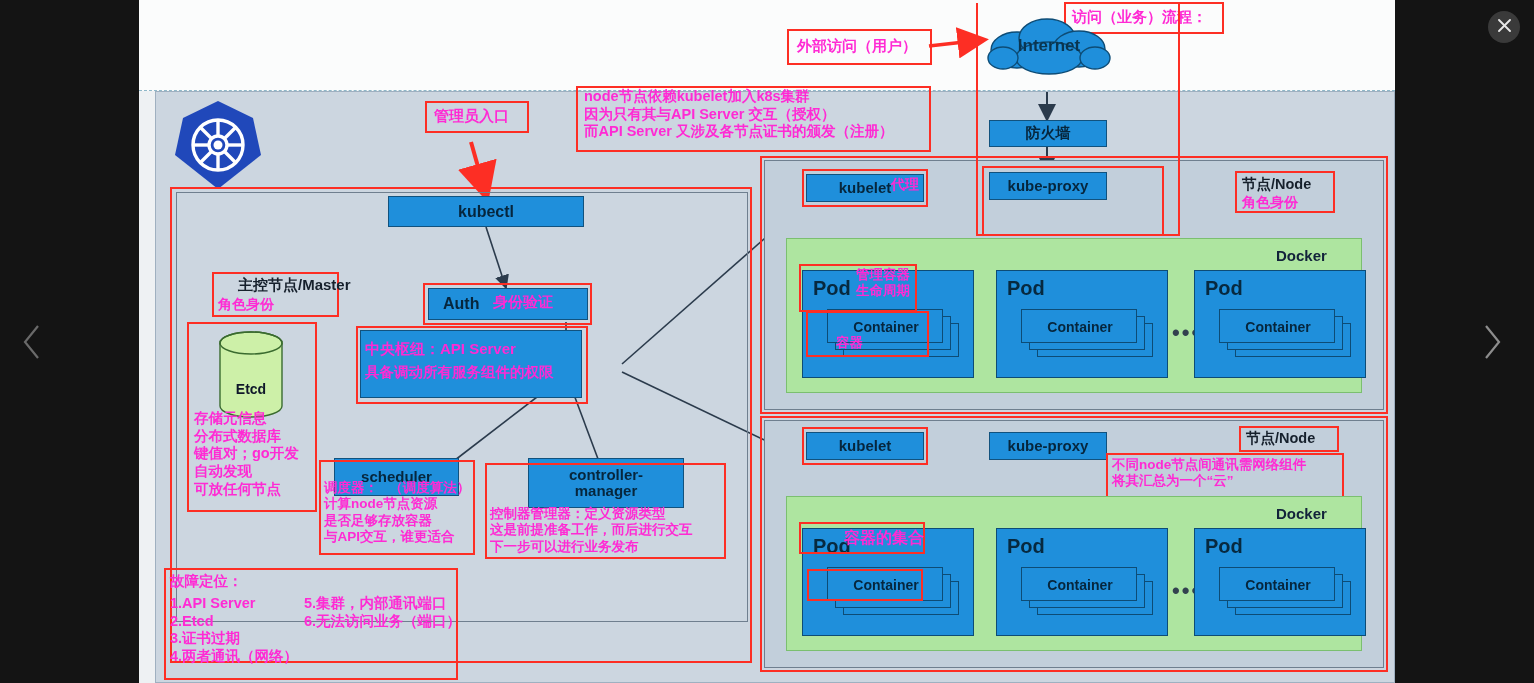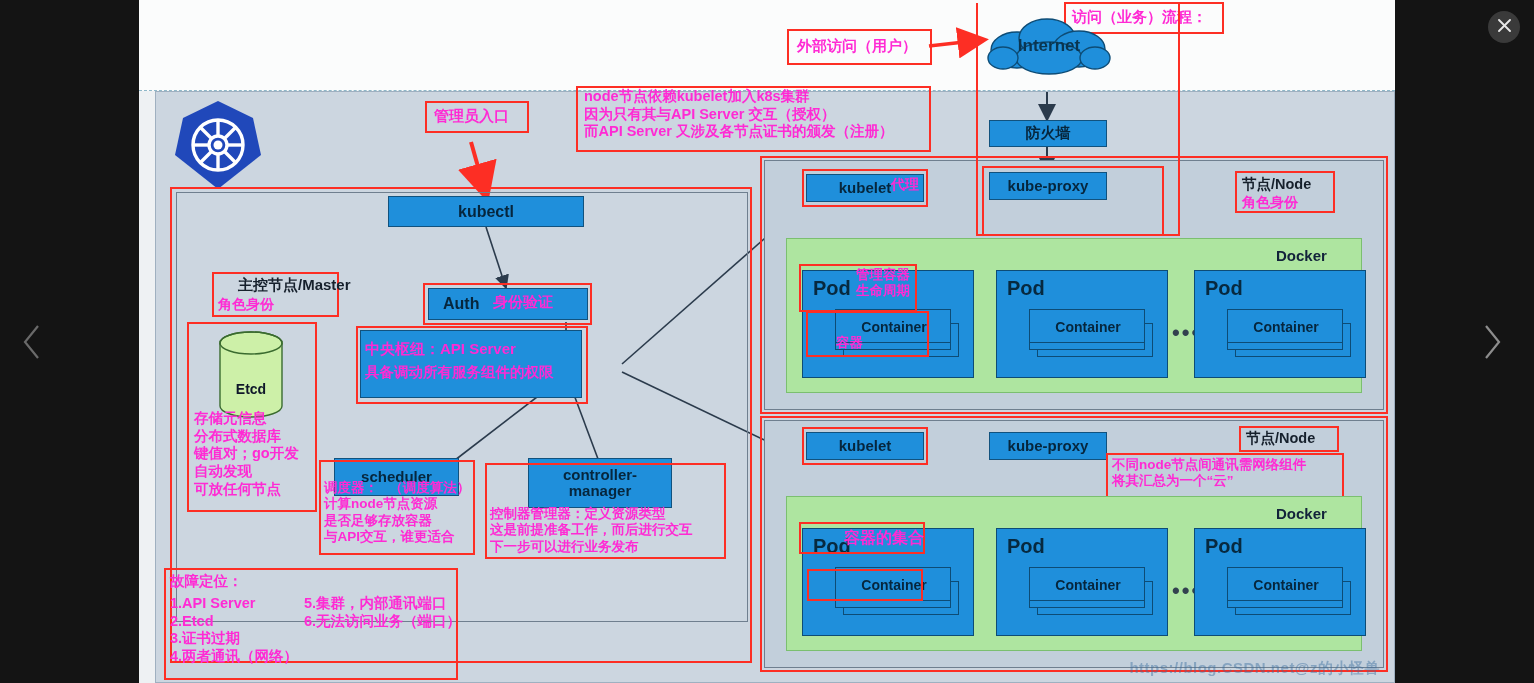--- a/index.html
+++ b/index.html
@@ -87,21 +87,21 @@
     position: absolute; left: 10px; top: 6px;
     font-size: 20px; color: #07293f; font-weight: bold;
   }
   .container-stack { position: absolute; left: 24px; top: 38px; }
   .c-card {
     position: absolute; width: 116px; height: 34px;
     border: 1px solid #0d4c76; background: #1f8fdb;
   }
   .c-card.c3 { left: 16px; top: 14px; }
   .c-card.c2 { left: 8px;  top: 7px; }
-  .c-card.c1 { left: 8px;    top: 0; text-align: right; }
+  .c-card.c1 { left: 0;    top: 0; text-align: right; }
   .c-text {
     position: absolute; left: 0; top: 0; width: 116px; height: 34px;
     display: flex; align-items: center; justify-content: center;
     font-size: 14px; color: #06263d; font-weight: bold;
   }
   .ellipsis {
     position: absolute; font-size: 22px; color: #33414f; letter-spacing: 2px;
     font-weight: bold;
   }
   
@@ -330,21 +330,21 @@
 
       <div class="blue-box" style="left:178px; top:366px; width:125px; height:38px; font-size:15px;">
         <span>scheduler</span>
       </div>
       <div class="redbox" style="left:163px; top:368px; width:156px; height:95px;"></div>
       <div class="mtext" style="left:168px; top:388px; font-size:13.5px;">调度器：   （调度算法）
 计算node节点资源
 是否足够存放容器
 与API交互，谁更适合</div>
 
-      <div class="blue-box" style="left:372px; top:366px; width:144px; height:50px; font-size:15px; flex-direction:column;">
+      <div class="blue-box" style="left:372px; top:366px; width:156px; height:50px; font-size:15px; flex-direction:column;">
         <span style="white-space:pre; text-align:center;">controller-
 manager</span>
       </div>
       <div class="redbox" style="left:329px; top:371px; width:241px; height:96px;"></div>
       <div class="mtext" style="left:334px; top:414px; font-size:13.5px;">控制器管理器：定义资源类型
 这是前提准备工作，而后进行交互
 下一步可以进行业务发布</div>
 
       <div class="redbox" style="left:8px; top:476px; width:294px; height:112px;"></div>
       <div class="mtext" style="left:14px; top:481px; font-size:14.5px;">故障定位：</div>
@@ -472,16 +472,15 @@
             </div>
         </div>
       </div>
 
       <div class="blue-box" style="left:833px; top:28px; width:118px; height:27px; font-size:15px;">
         <span>防火墙</span>
       </div>
 
       <div class="redbox" style="left:820px; top:-89px; width:204px; height:233px; border-top:none;"></div>
 
-      <div class="watermark">https://blog.CSDN.net@z的小怪兽</div>
     </div>
   </div>
 </div>
 
 </body></html>

